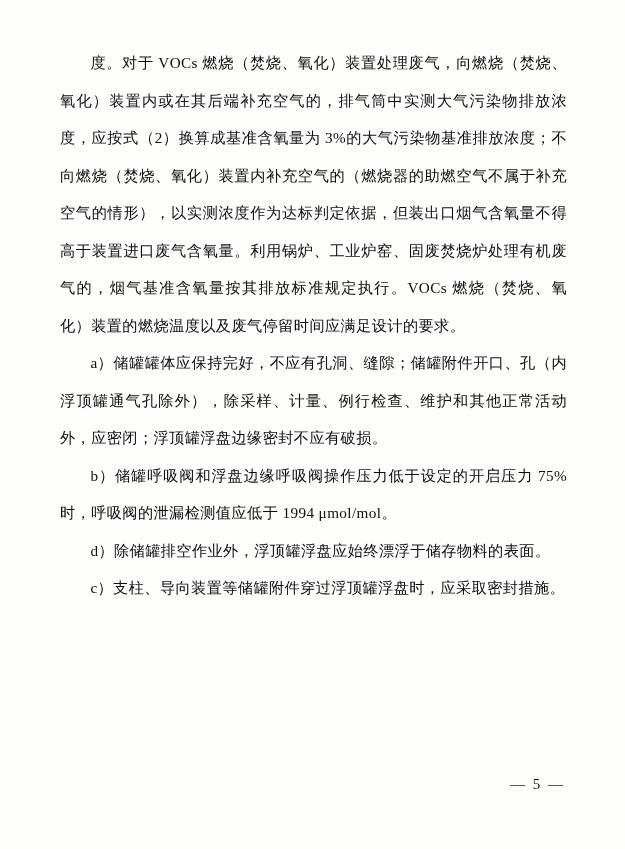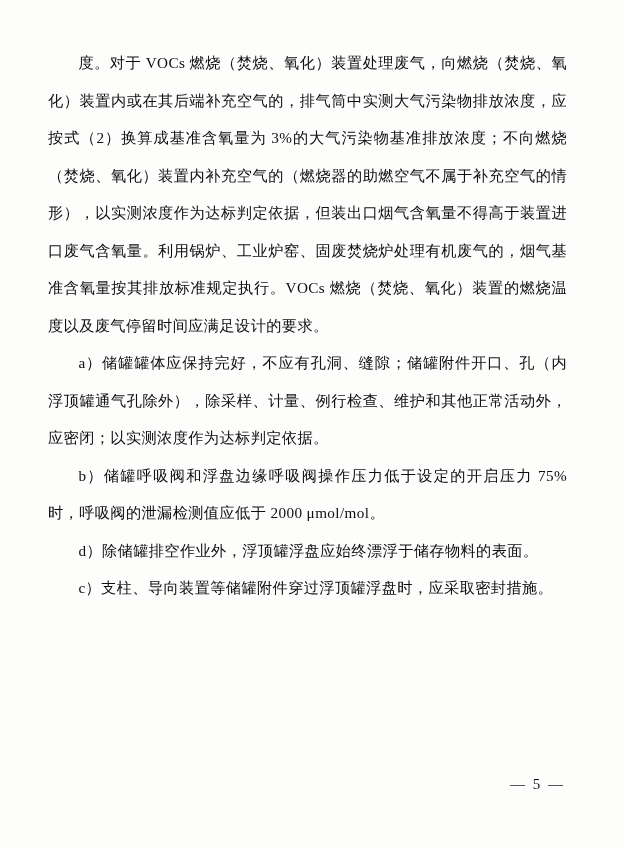--- a/index.html
+++ b/index.html
@@ -12,21 +12,21 @@
     background: #ffffff;
     font-family: "Liberation Serif", "DejaVu Serif", serif;
     color: #000000;
     overflow: hidden;
   }
   .page {
     position: relative;
     width: 625px;
     height: 849px;
     box-sizing: border-box;
-    padding: 44px 58px 30px 48px;
+    padding: 44px 58px 30px 60px;
     background: #fdfdfb;
   }
   .body-text {
     font-size: 15.2px;
     line-height: 37.5px;
     text-align: justify;
     text-justify: inter-ideograph;
     letter-spacing: 0.4px;
     color: #0d0d12;
   }
@@ -45,19 +45,19 @@
     color: #16161a;
     font-family: "Liberation Serif", "DejaVu Serif", serif;
   }
 </style>
 </head>
 <body>
 
 <div class="page">
   <div class="body-text">
     <p class="para">度。对于 VOCs 燃烧（焚烧、氧化）装置处理废气，向燃烧（焚烧、氧化）装置内或在其后端补充空气的，排气筒中实测大气污染物排放浓度，应按式（2）换算成基准含氧量为 3%的大气污染物基准排放浓度；不向燃烧（焚烧、氧化）装置内补充空气的（燃烧器的助燃空气不属于补充空气的情形），以实测浓度作为达标判定依据，但装出口烟气含氧量不得高于装置进口废气含氧量。利用锅炉、工业炉窑、固废焚烧炉处理有机废气的，烟气基准含氧量按其排放标准规定执行。VOCs 燃烧（焚烧、氧化）装置的燃烧温度以及废气停留时间应满足设计的要求。</p>
-    <p class="para">a）储罐罐体应保持完好，不应有孔洞、缝隙；储罐附件开口、孔（内浮顶罐通气孔除外），除采样、计量、例行检查、维护和其他正常活动外，应密闭；以实测浓度作为达标判定依据。</p>
-    <p class="para">b）储罐呼吸阀和浮盘边缘呼吸阀操作压力低于设定的开启压力 75%时，呼吸阀的泄漏检测值应低于 2000 μmol/mol。</p>
+    <p class="para">a）储罐罐体应保持完好，不应有孔洞、缝隙；储罐附件开口、孔（内浮顶罐通气孔除外），除采样、计量、例行检查、维护和其他正常活动外，应密闭；浮顶罐浮盘边缘密封不应有破损。</p>
+    <p class="para">b）储罐呼吸阀和浮盘边缘呼吸阀操作压力低于设定的开启压力 75%时，呼吸阀的泄漏检测值应低于 1994 μmol/mol。</p>
     <p class="para">d）除储罐排空作业外，浮顶罐浮盘应始终漂浮于储存物料的表面。</p>
     <p class="para">c）支柱、导向装置等储罐附件穿过浮顶罐浮盘时，应采取密封措施。</p>
   </div>
   <div class="page-number">— 5 —</div>
 </div>
 
 </body></html>

